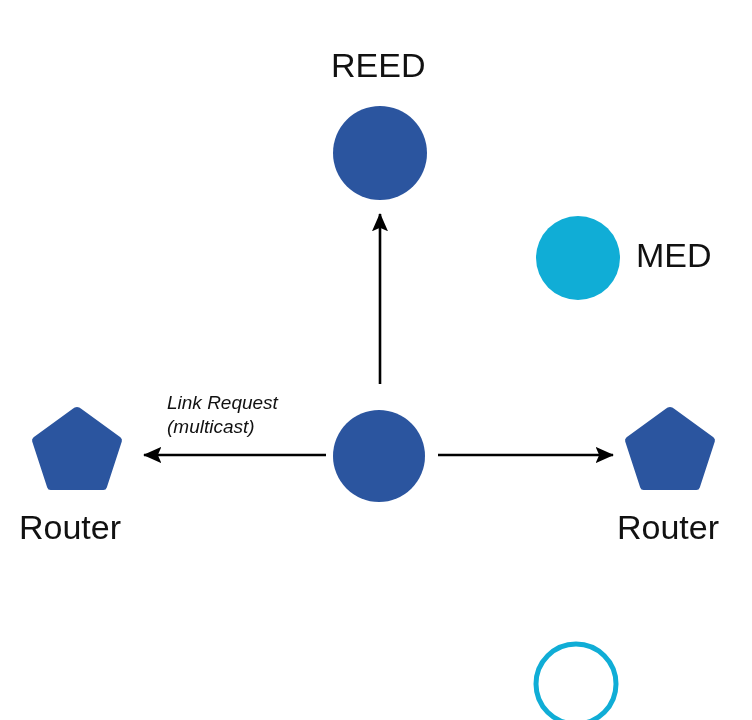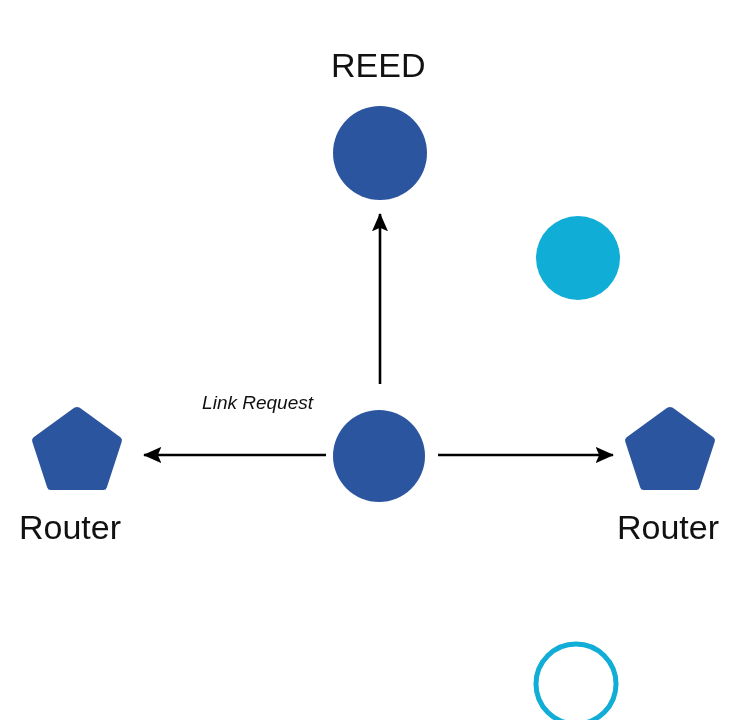--- a/index.html
+++ b/index.html
@@ -33,21 +33,21 @@
     color: #111111;
     white-space: nowrap;
     line-height: 1;
   }
   .edge-label {
     position: absolute;
     font-family: "Liberation Sans", sans-serif;
     font-style: italic;
     font-size: 19px;
     color: #111111;
-    text-align: right;
+    text-align: left;
     line-height: 1.25;
     white-space: nowrap;
   }
   #label-reed   { left: 331px; top: 20px; }
   #label-med    { left: 636px; top: 210px; }
   #label-sed    { left: 637px; top: 635px; }
   #label-router-left  { left: 19px;  top: 482px; }
   #label-router-right { left: 617px; top: 482px; }
   #label-link-request { left: 167px; top: 363px; width: 146px; }
 </style>
@@ -99,23 +99,25 @@
              L 643.6 462
              Q 641 462 640.2 459.5
              L 625.2 413.4
              Q 624.4 410.9 626.6 409.2
              L 665.8 380.7
              Q 667.5 379 670 379 Z" fill="#2b559f"></path>
   </svg>
 
   <div class="node-label" id="label-reed">REED</div>
 
+  <div class="node-label" id="label-med">MED</div>
 
 
   <div class="node-label" id="label-router-left">Router</div>
 
   <div class="node-label" id="label-router-right">Router</div>
 
   <div class="edge-label" id="label-link-request">
     <div>Link Request</div>
+    <div>(multicast)</div>
   </div>
 
 </div>
 
 </body></html>

